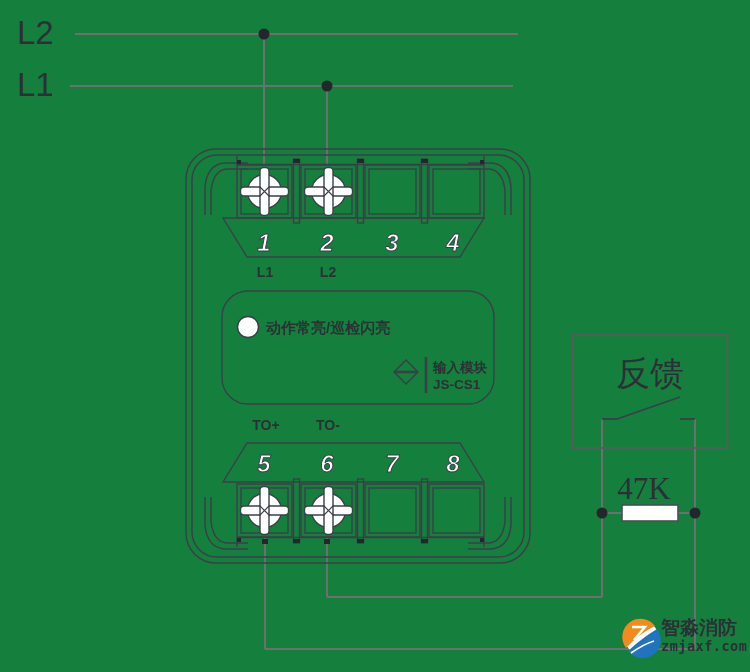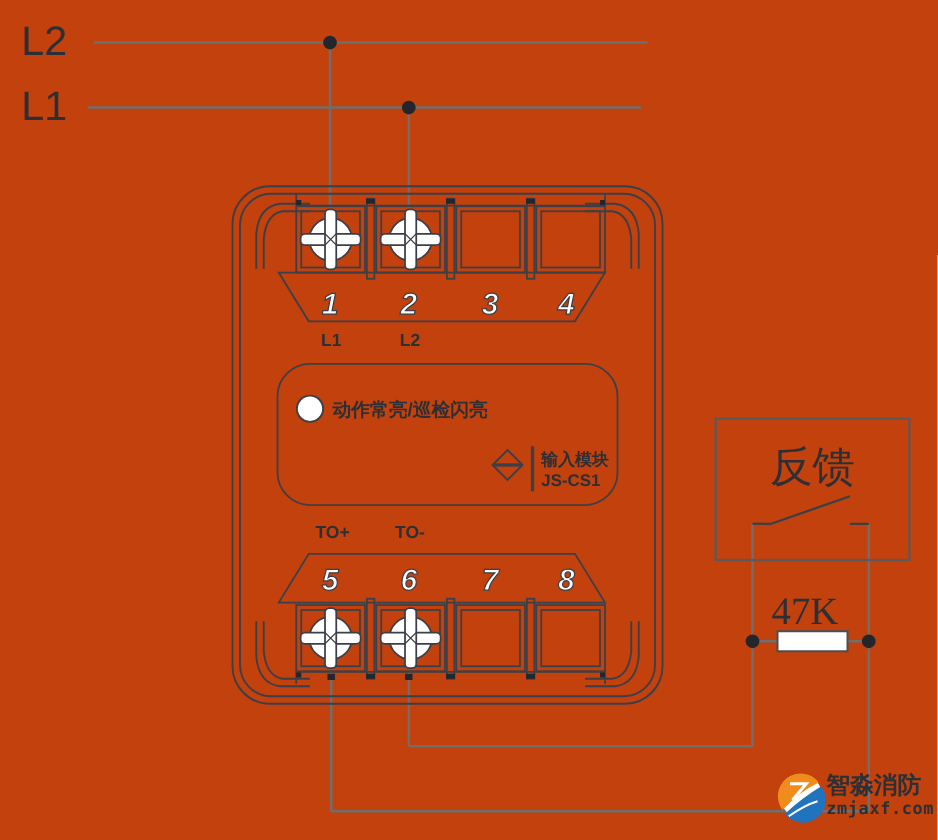--- a/index.html
+++ b/index.html
@@ -1,21 +1,21 @@
 <!DOCTYPE html>
 <html><head>
 <meta charset="utf-8">
 <style>
   :root{
     --wire:#6f6f6f;
     --line:#3b3f48;
     --ink:#2c3036;
   }
   html,body{margin:0;padding:0;background:#fff;}
-  .stage{position:relative;width:750px;height:672px;background:#c2410c;overflow:hidden;}
+  .stage{position:relative;width:750px;height:672px;background:#15803d;overflow:hidden;}
   svg{position:absolute;left:0;top:0;}
   .t-sans{font-family:"Liberation Sans","DejaVu Sans",sans-serif;}
   .t-serif{font-family:"Liberation Serif","DejaVu Serif",serif;}
   .t-mono{font-family:"DejaVu Sans Mono","Liberation Mono",monospace;}
   text{fill:var(--ink);}
   .bus-label{font-size:33px;}
   .term-num{font-size:24px;font-weight:bold;font-style:italic;fill:#ffffff;stroke:var(--line);stroke-width:1;}
   .term-sub{font-size:14px;font-weight:bold;}
   .led-label{font-size:15px;font-weight:bold;}
   .model-label{font-size:13.5px;font-weight:bold;}

